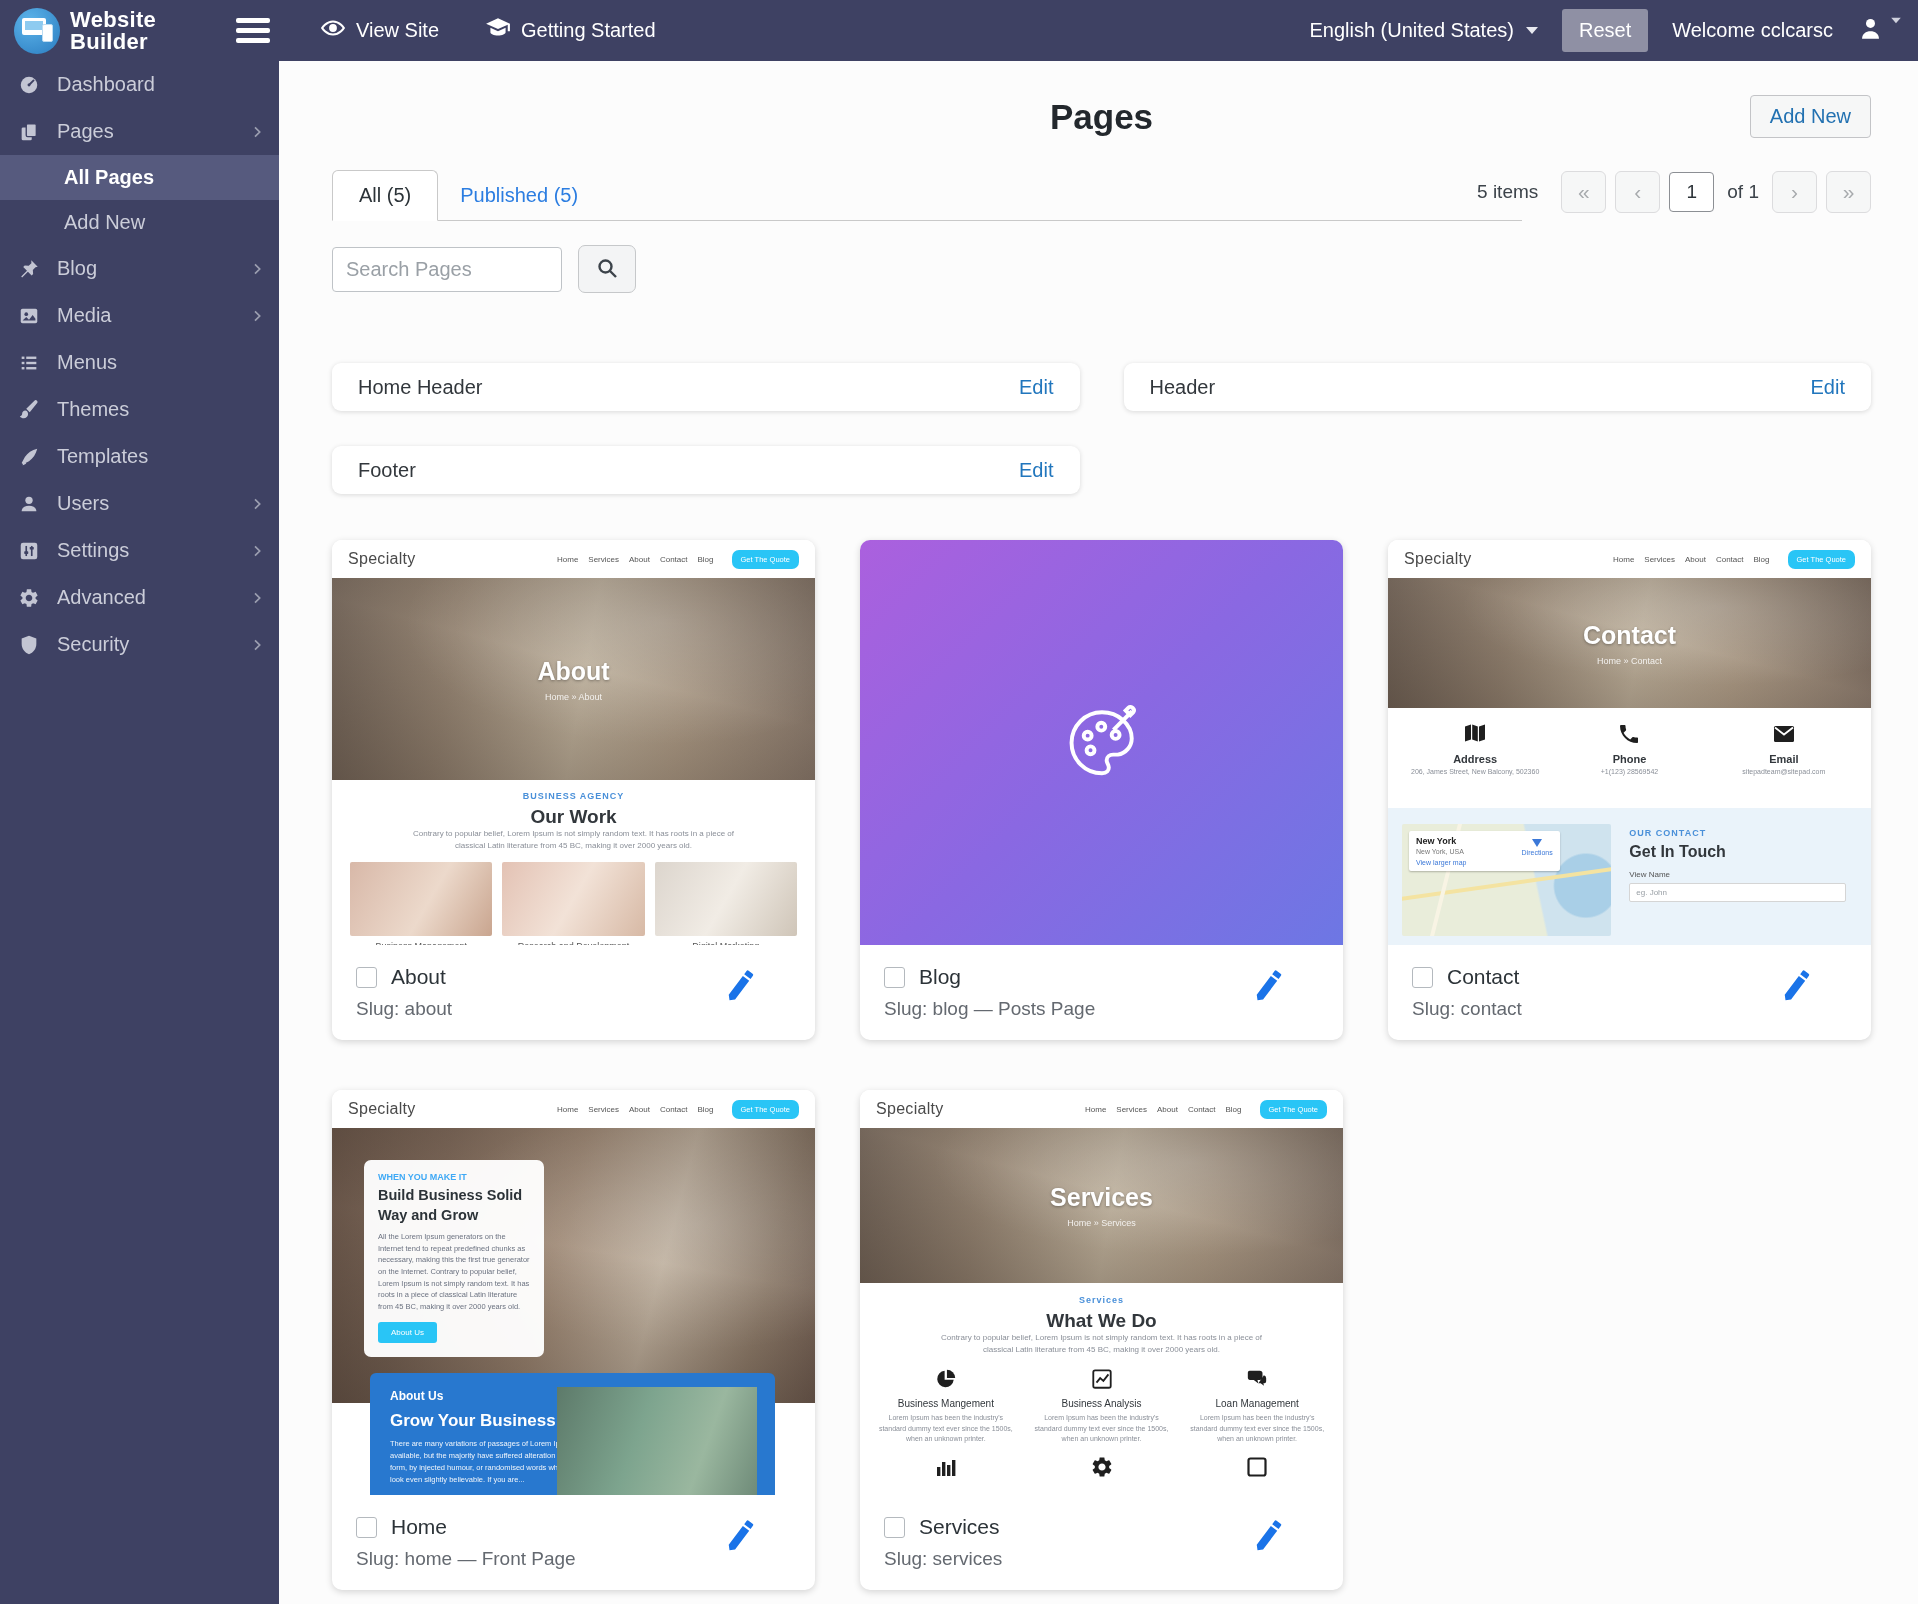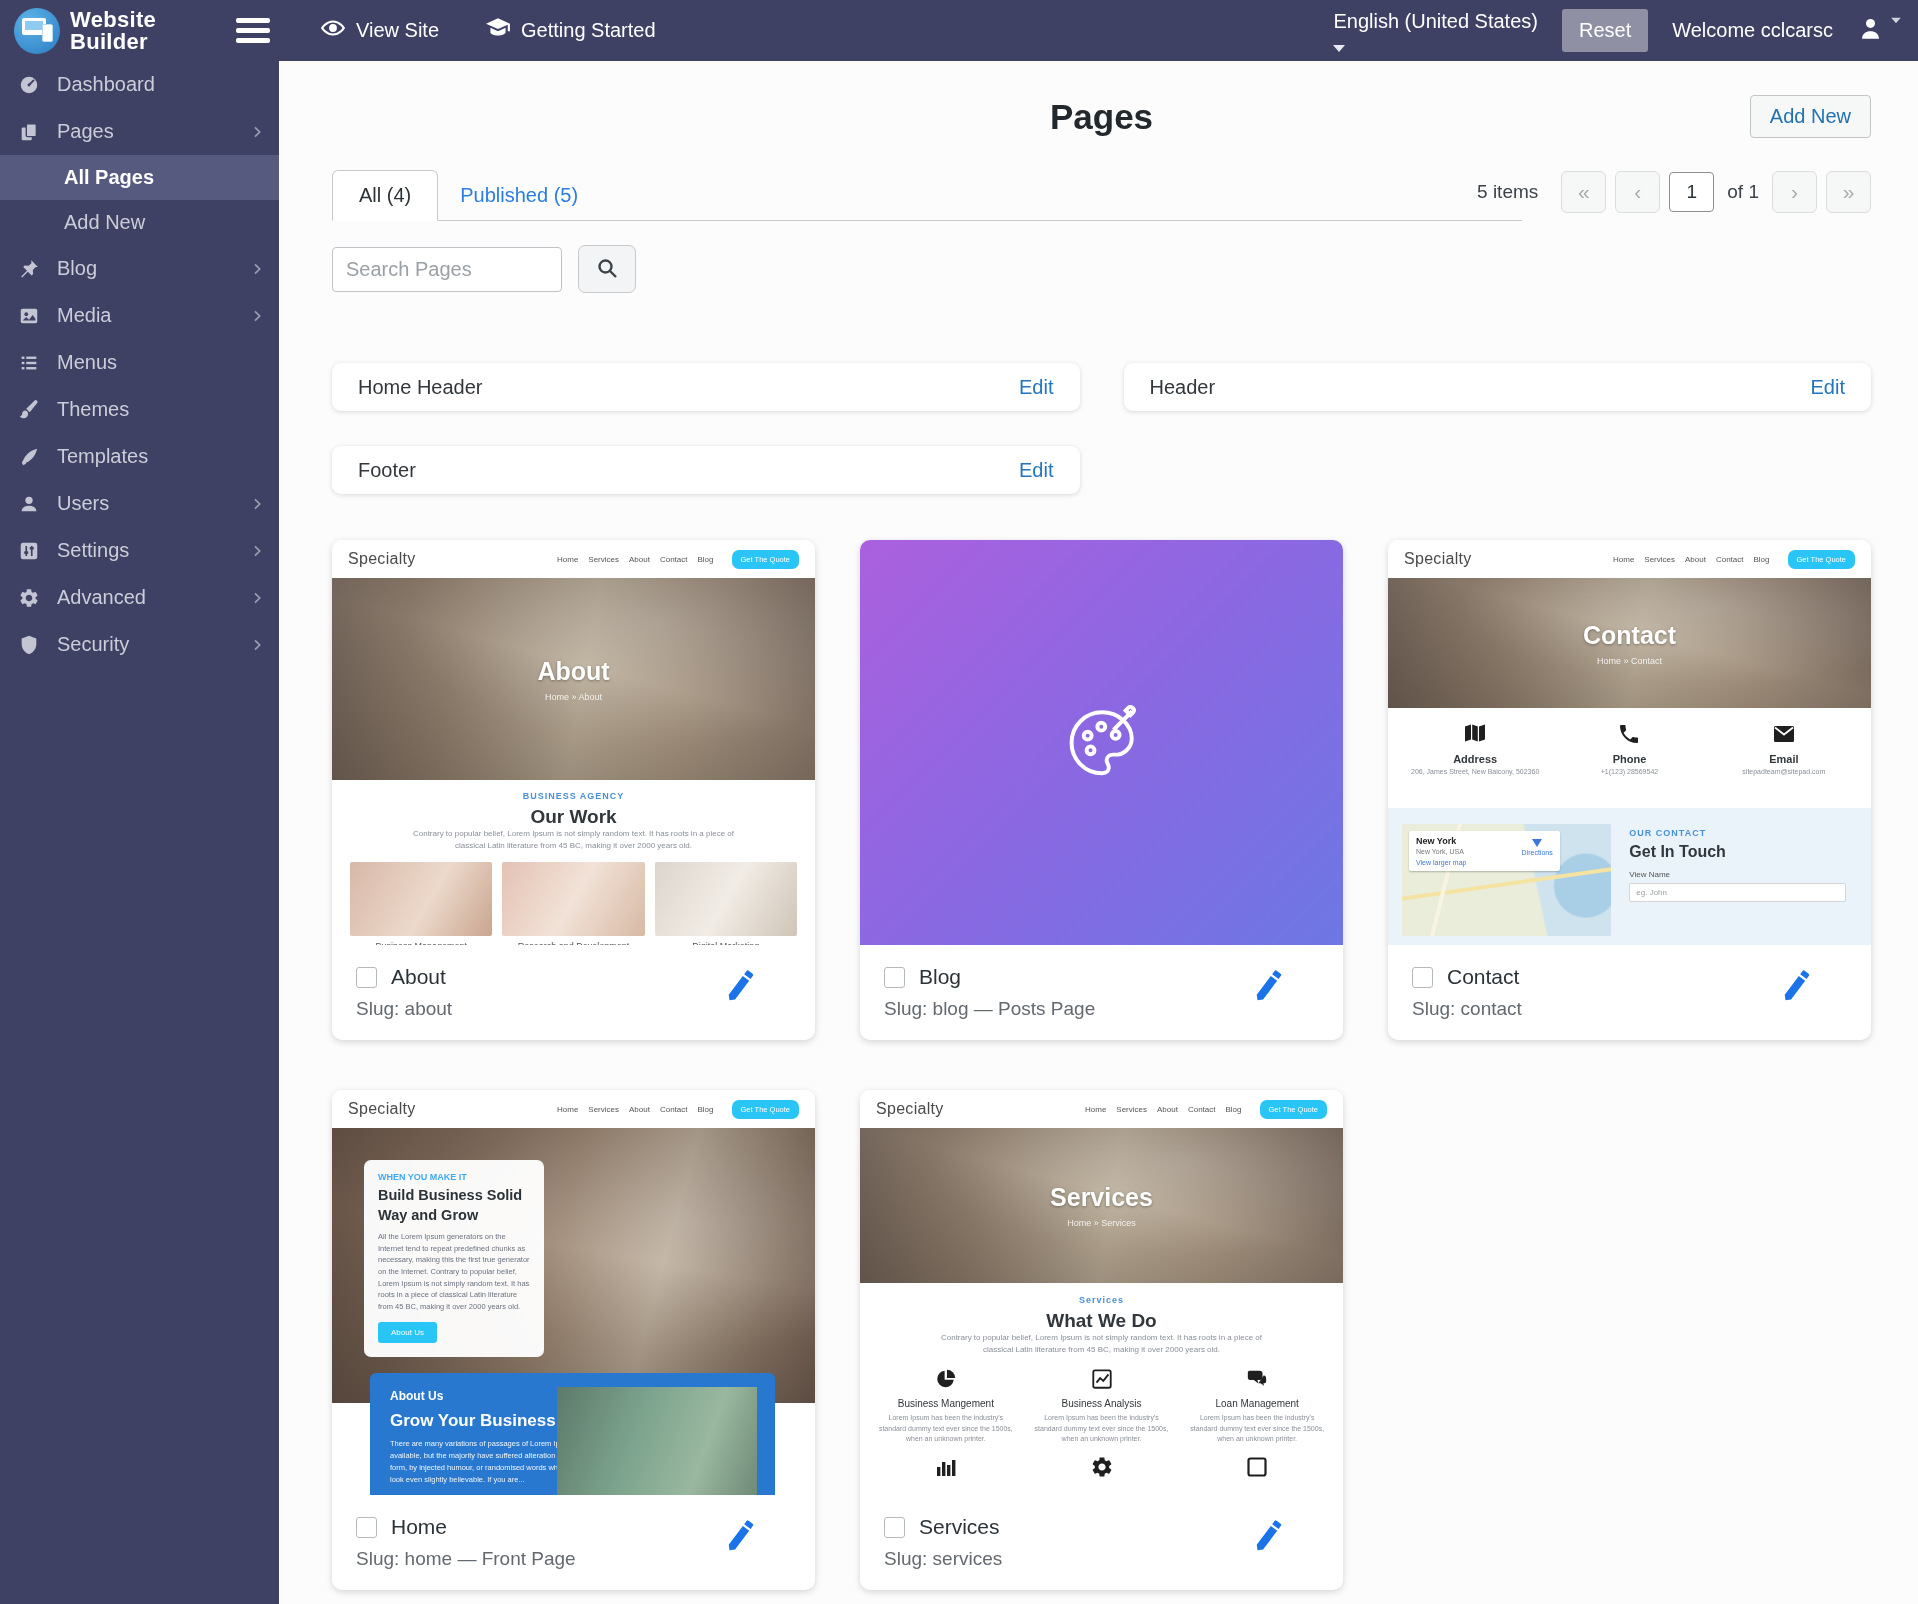--- a/index.html
+++ b/index.html
@@ -18,21 +18,21 @@
   .brand-icon .scr { position:absolute; left:11px; top:13px; width:18px; height:9px; background:#8ecbf0; }
   .brand-icon .ph { position:absolute; right:7px; top:16px; width:11px; height:18px;
     background:#fff; border-radius:2px; border:1px solid #bcdcf2; }
   .brand-text { color:#fff; font-size:22px; font-weight:bold; line-height:1.0; letter-spacing:.3px; }
   .brand-text span { display:block; }
   .hamburger { margin-left:16px; background:none; border:none; cursor:pointer; width:38px; }
   .hamburger i { display:block; width:34px; height:5px; background:#fff; border-radius:2px; margin:5px 0; }
   .top-link { display:flex; align-items:center; gap:10px; color:#fff; font-size:20px; margin-left:46px; cursor:pointer; }
   .top-link svg { width:26px; height:26px; }
   .top-right { margin-left:auto; display:flex; align-items:center; gap:24px; padding-right:16px; }
-  .lang { color:#fff; font-size:20px; display:flex; align-items:flex-start; gap:12px; cursor:pointer;flex-direction:column; }
+  .lang { color:#fff; font-size:20px; display:flex; align-items:center; gap:12px; cursor:pointer; }
   .caret { width:0; height:0; border-left:6px solid transparent; border-right:6px solid transparent;
     border-top:7px solid #e8e9f0; display:inline-block; }
   .reset { background:rgba(255,255,255,0.42); color:#fff; border:none; font-size:20px;
     padding:10px 17px; border-radius:3px; cursor:pointer; font-family:inherit; }
   .welcome { color:#fff; font-size:20px; }
   .account { display:flex; align-items:flex-start; gap:6px; cursor:pointer; }
   .account svg { width:27px; height:27px; }
   .account .caret { border-top-color:#cfd1dd; margin-top:2px; transform:scale(.8); }
 
   
@@ -401,21 +401,21 @@
   <main class="main">
     <div class="content">
 
       <div class="title-row">
         <h1>Pages</h1>
         <button class="add-new">Add New</button>
       </div>
 
       <div class="tabs-row">
         <div class="tabs-strip">
-          <div class="tab active">All (4)</div>
+          <div class="tab active">All (5)</div>
           <div class="tab link">Published (5)</div>
         </div>
         <div class="pager">
           <span class="pager-count">5 items</span>
           <button class="pbtn">«</button>
           <button class="pbtn">‹</button>
           <input class="pinput" value="1" style="">
           <span class="pof">of 1</span>
           <button class="pbtn">›</button>
           <button class="pbtn">»</button>

